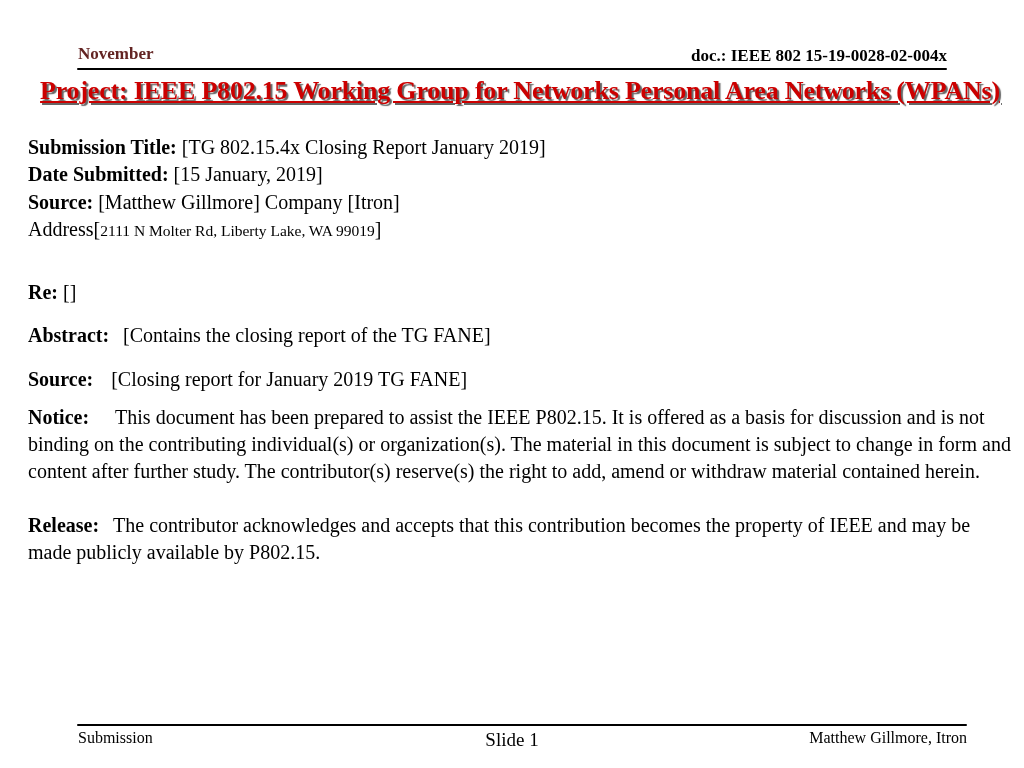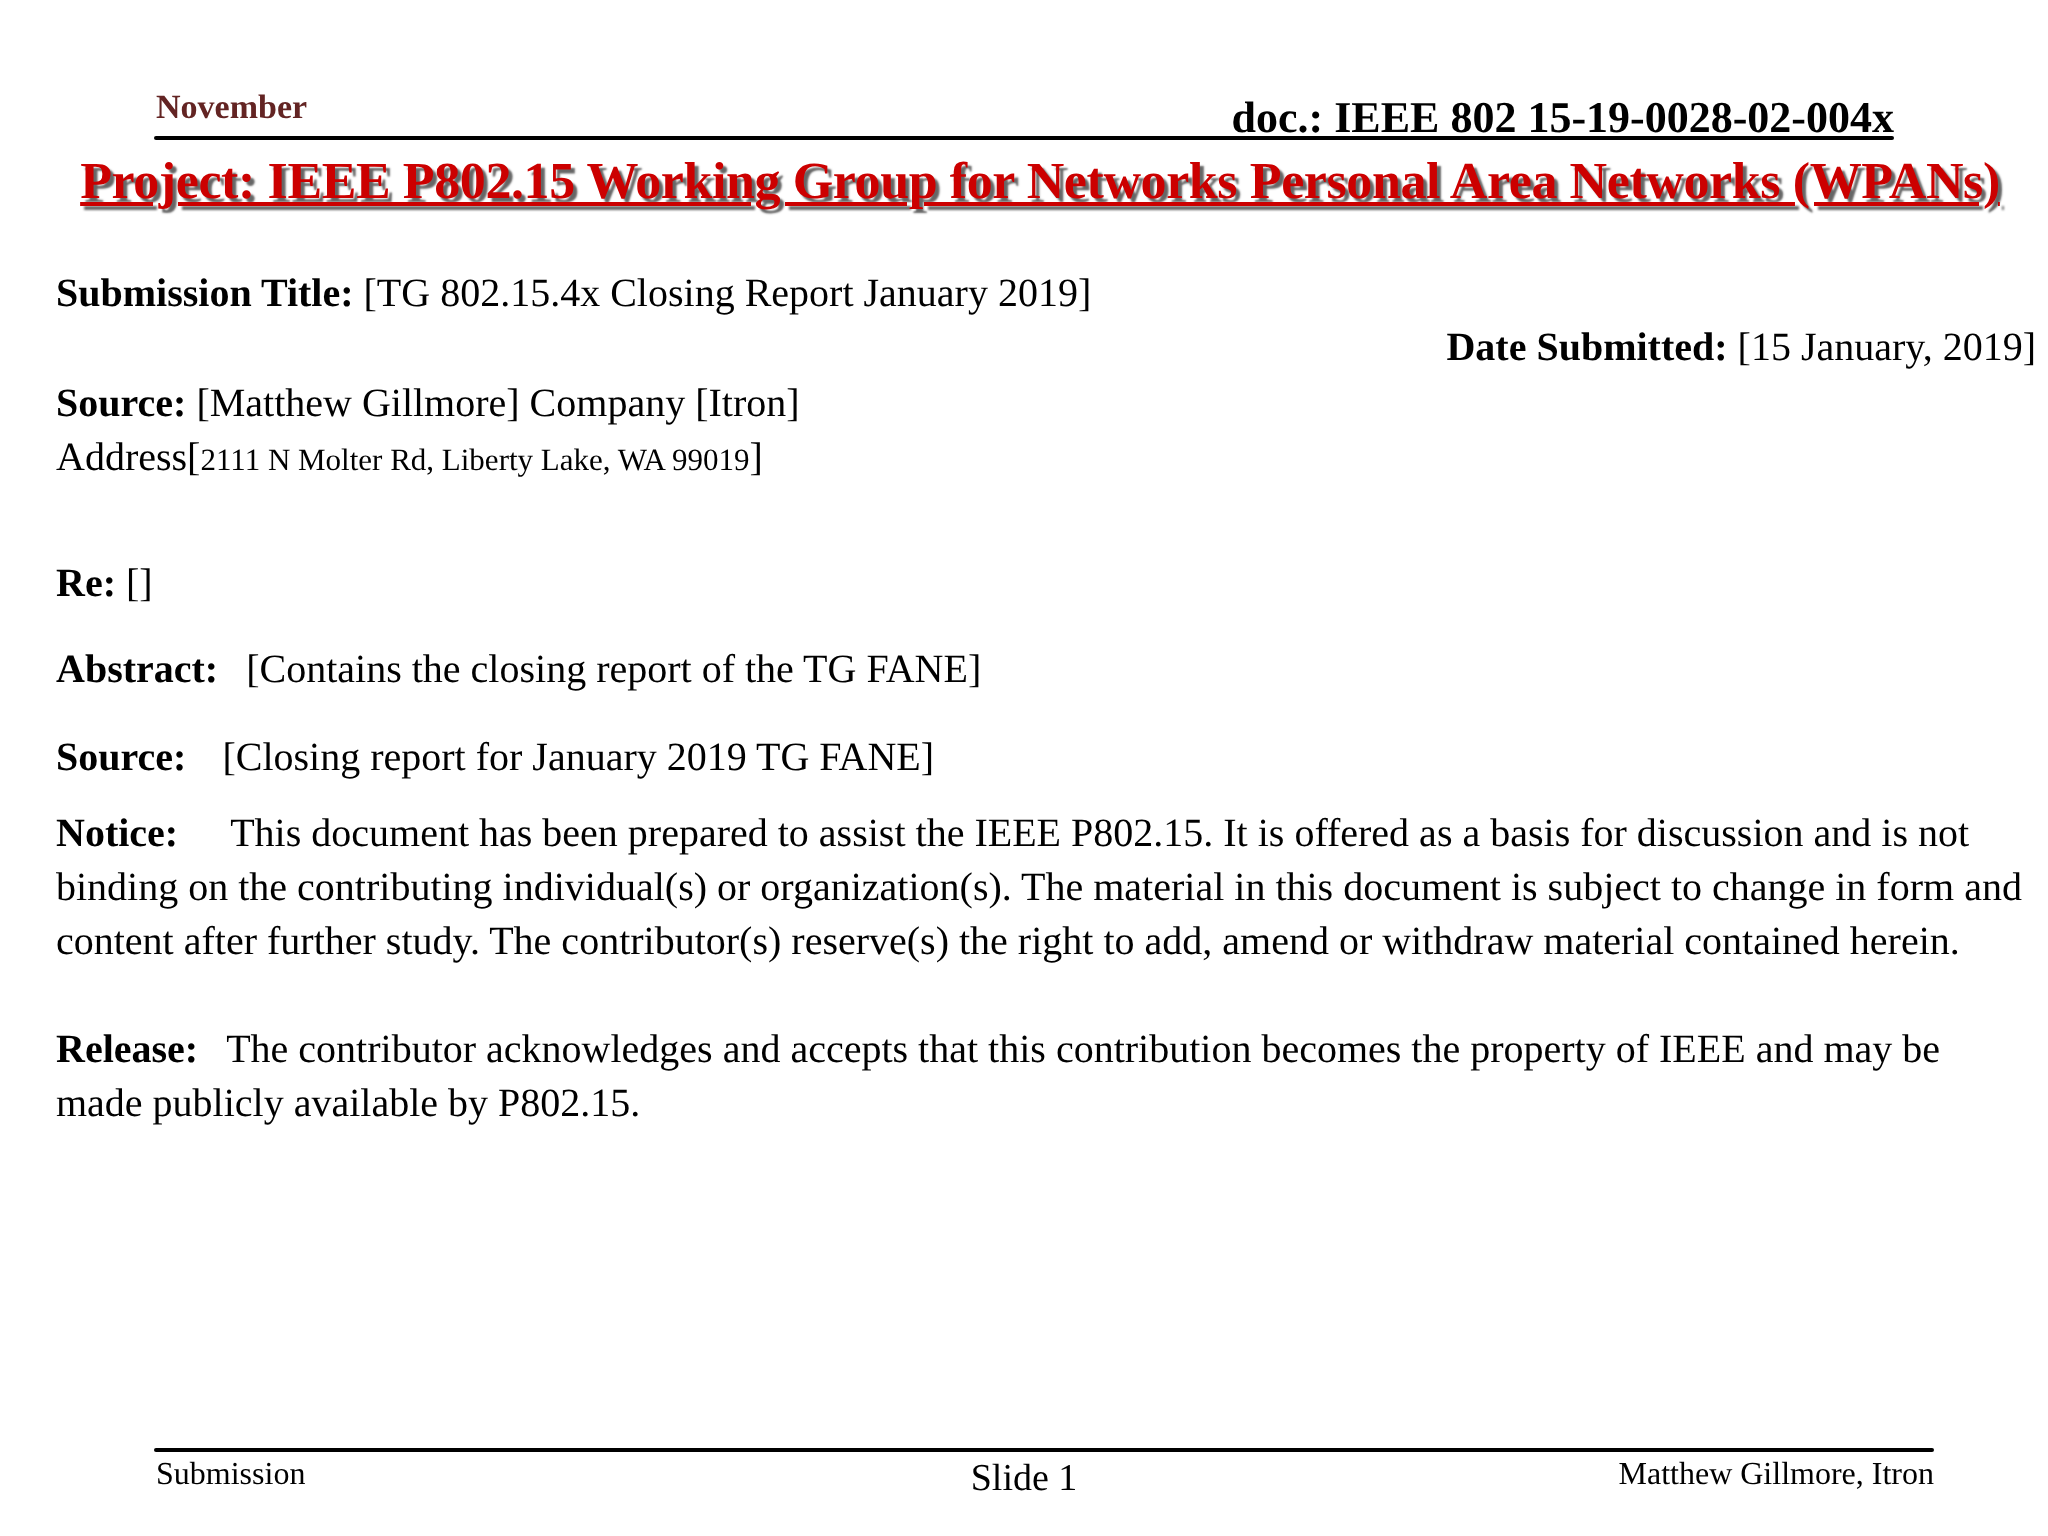--- a/index.html
+++ b/index.html
@@ -8,21 +8,21 @@
     position:relative; width:1024px; height:768px; background:#ffffff;
     font-family:"Liberation Serif","DejaVu Serif",serif; color:#000000;
     overflow:hidden;
   }
   .hdr-left {
     position:absolute; left:78px; top:44px;
     font-size:17px; font-weight:bold; color:#632423; white-space:nowrap;
   }
   .hdr-right {
     position:absolute; right:77px; top:46px;
-    font-size:22px; font-weight:bold; color:#000000; white-space:nowrap;
+    font-size:17px; font-weight:bold; color:#000000; white-space:nowrap;
   }
   .hdr-rule {
     position:absolute; left:77px; right:77px; top:68px;
     border-top:2px solid #000000; height:0;
   }
   .title {
     position:absolute; left:20px; right:4px; top:76px; text-align:center;
     font-size:26px; font-weight:bold; color:#cc0000;
     text-decoration:underline;
     text-shadow:2px 2px 1px #666666;
@@ -35,21 +35,21 @@
   .b { font-weight:bold; }
   .small { font-size:15.5px; }
   .para {
     position:absolute; left:28px; right:6px;
     font-size:20px; line-height:27.2px; white-space:normal;
   }
   .gap-sm { display:inline-block; width:14px; }
   .gap-md { display:inline-block; width:18px; }
   .gap-lg { display:inline-block; width:26px; }
   .t-l1 { top:134px; }
-  .t-l2 { top:161px;text-align:right; }
+  .t-l2 { top:161px; }
   .t-l3 { top:189px; }
   .t-l4 { top:216px; }
   .t-l5 { top:242px; }
   .t-l6 { top:279px; }
   .t-l7 { top:322px; }
   .t-l8 { top:366px; }
   .t-notice { top:404px; }
   .t-release { top:512px; }
   .ftr-rule {
     position:absolute; left:77px; right:57px; top:724px;

